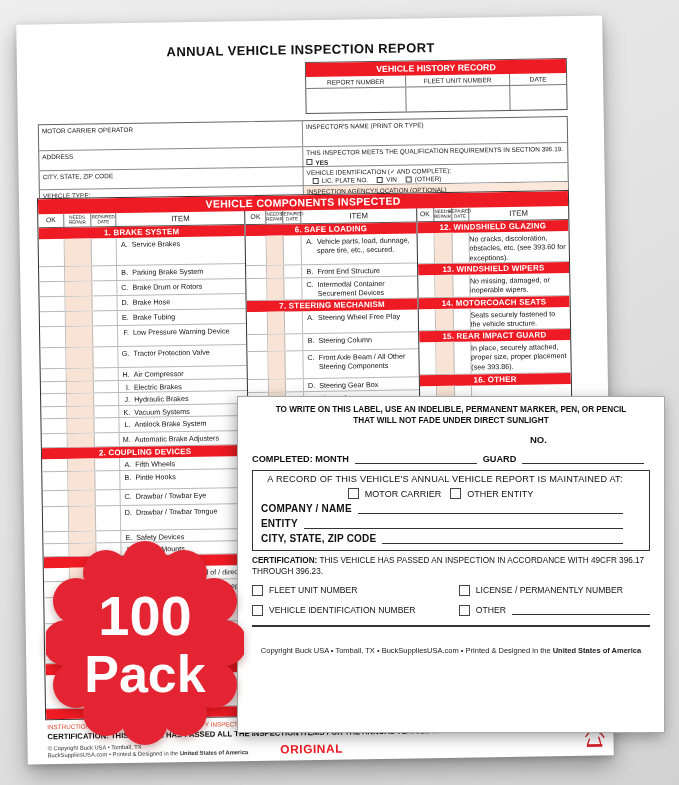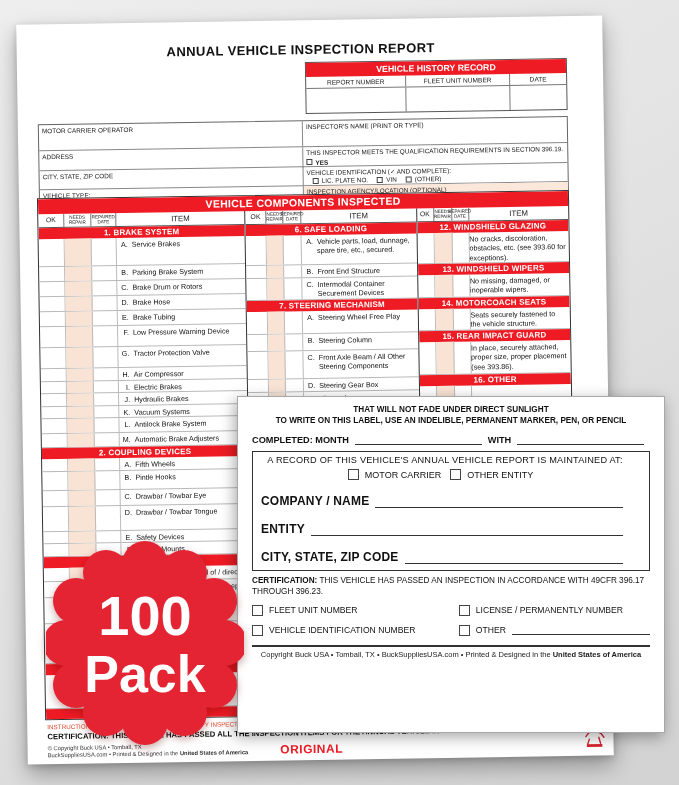--- a/index.html
+++ b/index.html
@@ -86,29 +86,29 @@
     padding:8px 14px 6px 14px;color:#111;}
   .notice{text-align:center;font-weight:bold;font-size:8.2px;line-height:1.3;}
   .ltitle{text-align:center;font-weight:bold;font-size:15px;letter-spacing:1.6px;margin-top:6px;}
   .no-row{margin-top:8px;padding-left:278px;font-weight:bold;font-size:9.5px;}
   .completed{display:flex;align-items:flex-end;margin-top:9px;font-weight:bold;font-size:9.2px;}
   .line{flex:1;border-bottom:1.4px solid #333;margin:0 6px;height:10px;}
   .recordBox{border:1.5px solid #333;margin-top:6px;padding:3px 20px 6px 8px;}
   .rb-head{text-align:center;font-size:9.2px;letter-spacing:.2px;}
   .rb-checks{display:flex;justify-content:center;margin-top:4px;font-size:9px;align-items:center;}
   .lbx{width:11px;height:11px;border:1.4px solid #444;margin-right:6px;}
-  .frow{display:flex;align-items:flex-end;margin-top:14px;font-weight:bold;font-size:12px;letter-spacing:.2px;}
+  .frow{display:flex;align-items:flex-end;margin-top:4px;font-weight:bold;font-size:10px;letter-spacing:.2px;}
   .sigrow{display:flex;gap:46px;margin-top:17px;}
   .sigcol{flex:1;text-align:center;font-weight:bold;font-size:7.8px;}
   .sigline{border-top:1.4px solid #333;margin-bottom:2px;}
   .certp{margin-top:5px;font-size:8.2px;line-height:1.3;}
   .idgrid{display:grid;grid-template-columns:1.05fr 1fr;gap:9px 6px;margin-top:7px;font-size:8.6px;}
   .idcell{display:flex;align-items:center;}
   .iline{flex:1;border-bottom:1.4px solid #333;margin-left:6px;height:9px;}
-  .lfooter{border-top:2px solid #333;margin-top:9px;padding-top:3px;text-align:center;
+  .lfooter{border-top:2px solid #333;margin-top:9px;padding-top:19px;text-align:center;
     font-size:7.5px;color:#222;}
   :root{--red:#ee1b24;}
 </style>
 </head>
 <body>
 
 <div class="page">
   <div class="content">
     <div class="rtitle">ANNUAL VEHICLE INSPECTION REPORT</div>
 
@@ -607,27 +607,28 @@
     <circle cx="20" cy="103" r="23"></circle>
       <circle cx="30" cy="61" r="23"></circle>
       <circle cx="60" cy="33" r="23"></circle>
   </g>
   <text x="99" y="95" text-anchor="middle" font-size="56">100</text>
   <text x="99" y="152" text-anchor="middle" font-size="52">Pack</text>
 </svg>
 
 <div class="labelCard">
   <div class="notice">
+    <div>TO WRITE ON THIS LABEL, USE AN INDELIBLE, PERMANENT MARKER, PEN, OR PENCIL</div>
     <div>THAT WILL NOT FADE UNDER DIRECT SUNLIGHT</div>
-    <div>TO WRITE ON THIS LABEL, USE AN INDELIBLE, PERMANENT MARKER, PEN, OR PENCIL</div>
   </div>
+  <div class="no-row">NO.</div>
   <div class="completed">
     <span>COMPLETED: MONTH</span>
     <span class="line"></span>
-    <span>WITH</span>
+    <span>GUARD</span>
     <span class="line"></span>
   </div>
   <div class="recordBox">
     <div class="rb-head">A RECORD OF THIS VEHICLE'S ANNUAL VEHICLE REPORT IS MAINTAINED AT:</div>
     <div class="rb-checks" id="record-checks">
         <span class="ckw">
           <span class="cbx lbx"></span>
           <span class="ckl">MOTOR CARRIER</span>
         </span>
         <span class="ckw">

